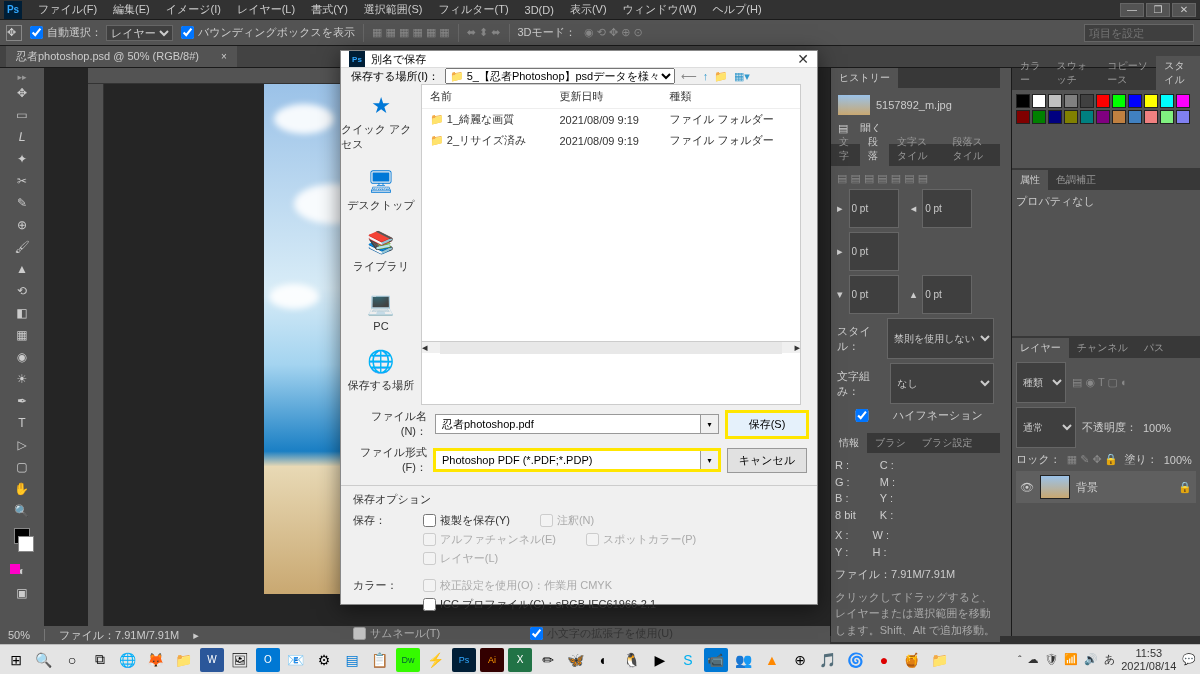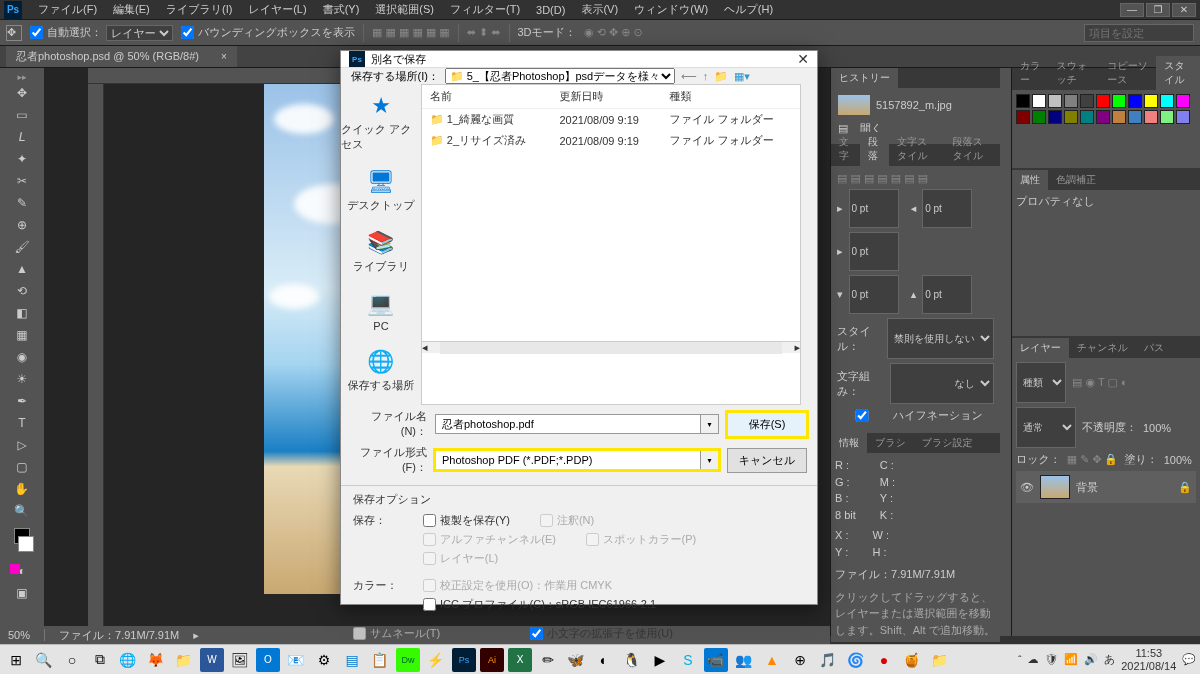--- a/index.html
+++ b/index.html
@@ -49,21 +49,21 @@
 .panel-tab.active { background: #535353; color: #ccc; }
 .panel-body { background: #535353; flex: 0 0 auto; padding: 4px; color: #ccc; font-size: 10px; }
 .history-item { display: flex; align-items: center; gap: 6px; padding: 3px; }
 .history-item .thumb { width: 32px; height: 20px; background: linear-gradient(#9bc2e8,#c9a871); }
 .swatches { display: grid; grid-template-columns: repeat(11, 14px); gap: 2px; padding: 4px; }
 .swatch { width: 14px; height: 14px; border: 1px solid #222; }
 
 .char-panel { padding: 6px; color: #ccc; font-size: 10px; }
 .char-row { display: flex; align-items: center; gap: 6px; margin-bottom: 4px; }
 .char-row input, .char-row select { background: #3f3f3f; border: 1px solid #666; color: #ccc; width: 50px; font-size: 10px; padding: 13px 2px; }
-.char-row select.wide { width: 120px; text-align: right; }
+.char-row select.wide { width: 120px; }
 
 .layers-body { padding: 4px; color: #ccc; font-size: 10px; }
 .layer-row { display: flex; align-items: center; gap: 6px; padding: 4px; background: #5f5f5f; margin-top: 4px; }
 .layer-row .eye { width: 14px; }
 .layer-row .lthumb { width: 30px; height: 24px; background: linear-gradient(#9bc2e8,#c9a871); border: 1px solid #222; }
 .bottom-status { position: absolute; left: 0; right: 370px; bottom: 30px; height: 18px; background: #535353; color: #ccc; font-size: 10px; display: flex; align-items: center; padding: 0 8px; gap: 14px; }
 .bottom-status .sep2 { width: 1px; height: 12px; background: #777; }
 
 
 .dialog { position: absolute; top: 50px; left: 340px; width: 478px; height: 555px; background: #f0f0f0; border: 1px solid #888; box-shadow: 0 4px 20px rgba(0,0,0,0.5); display: flex; flex-direction: column; }
@@ -107,21 +107,21 @@
 
 .pink-marker { position: absolute; left: 10px; bottom: 100px; width: 10px; height: 10px; background: #ff00c8; }
 </style>
 </head>
 <body>
 
 <div class="menubar">
   <div class="ps-logo">Ps</div>
   <div class="menu-item">ファイル(F)</div>
   <div class="menu-item">編集(E)</div>
-  <div class="menu-item">ライブラリ(I)</div>
+  <div class="menu-item">イメージ(I)</div>
   <div class="menu-item">レイヤー(L)</div>
   <div class="menu-item">書式(Y)</div>
   <div class="menu-item">選択範囲(S)</div>
   <div class="menu-item">フィルター(T)</div>
   <div class="menu-item">3D(D)</div>
   <div class="menu-item">表示(V)</div>
   <div class="menu-item">ウィンドウ(W)</div>
   <div class="menu-item">ヘルプ(H)</div>
   <div class="window-controls">
     <div>—</div>

